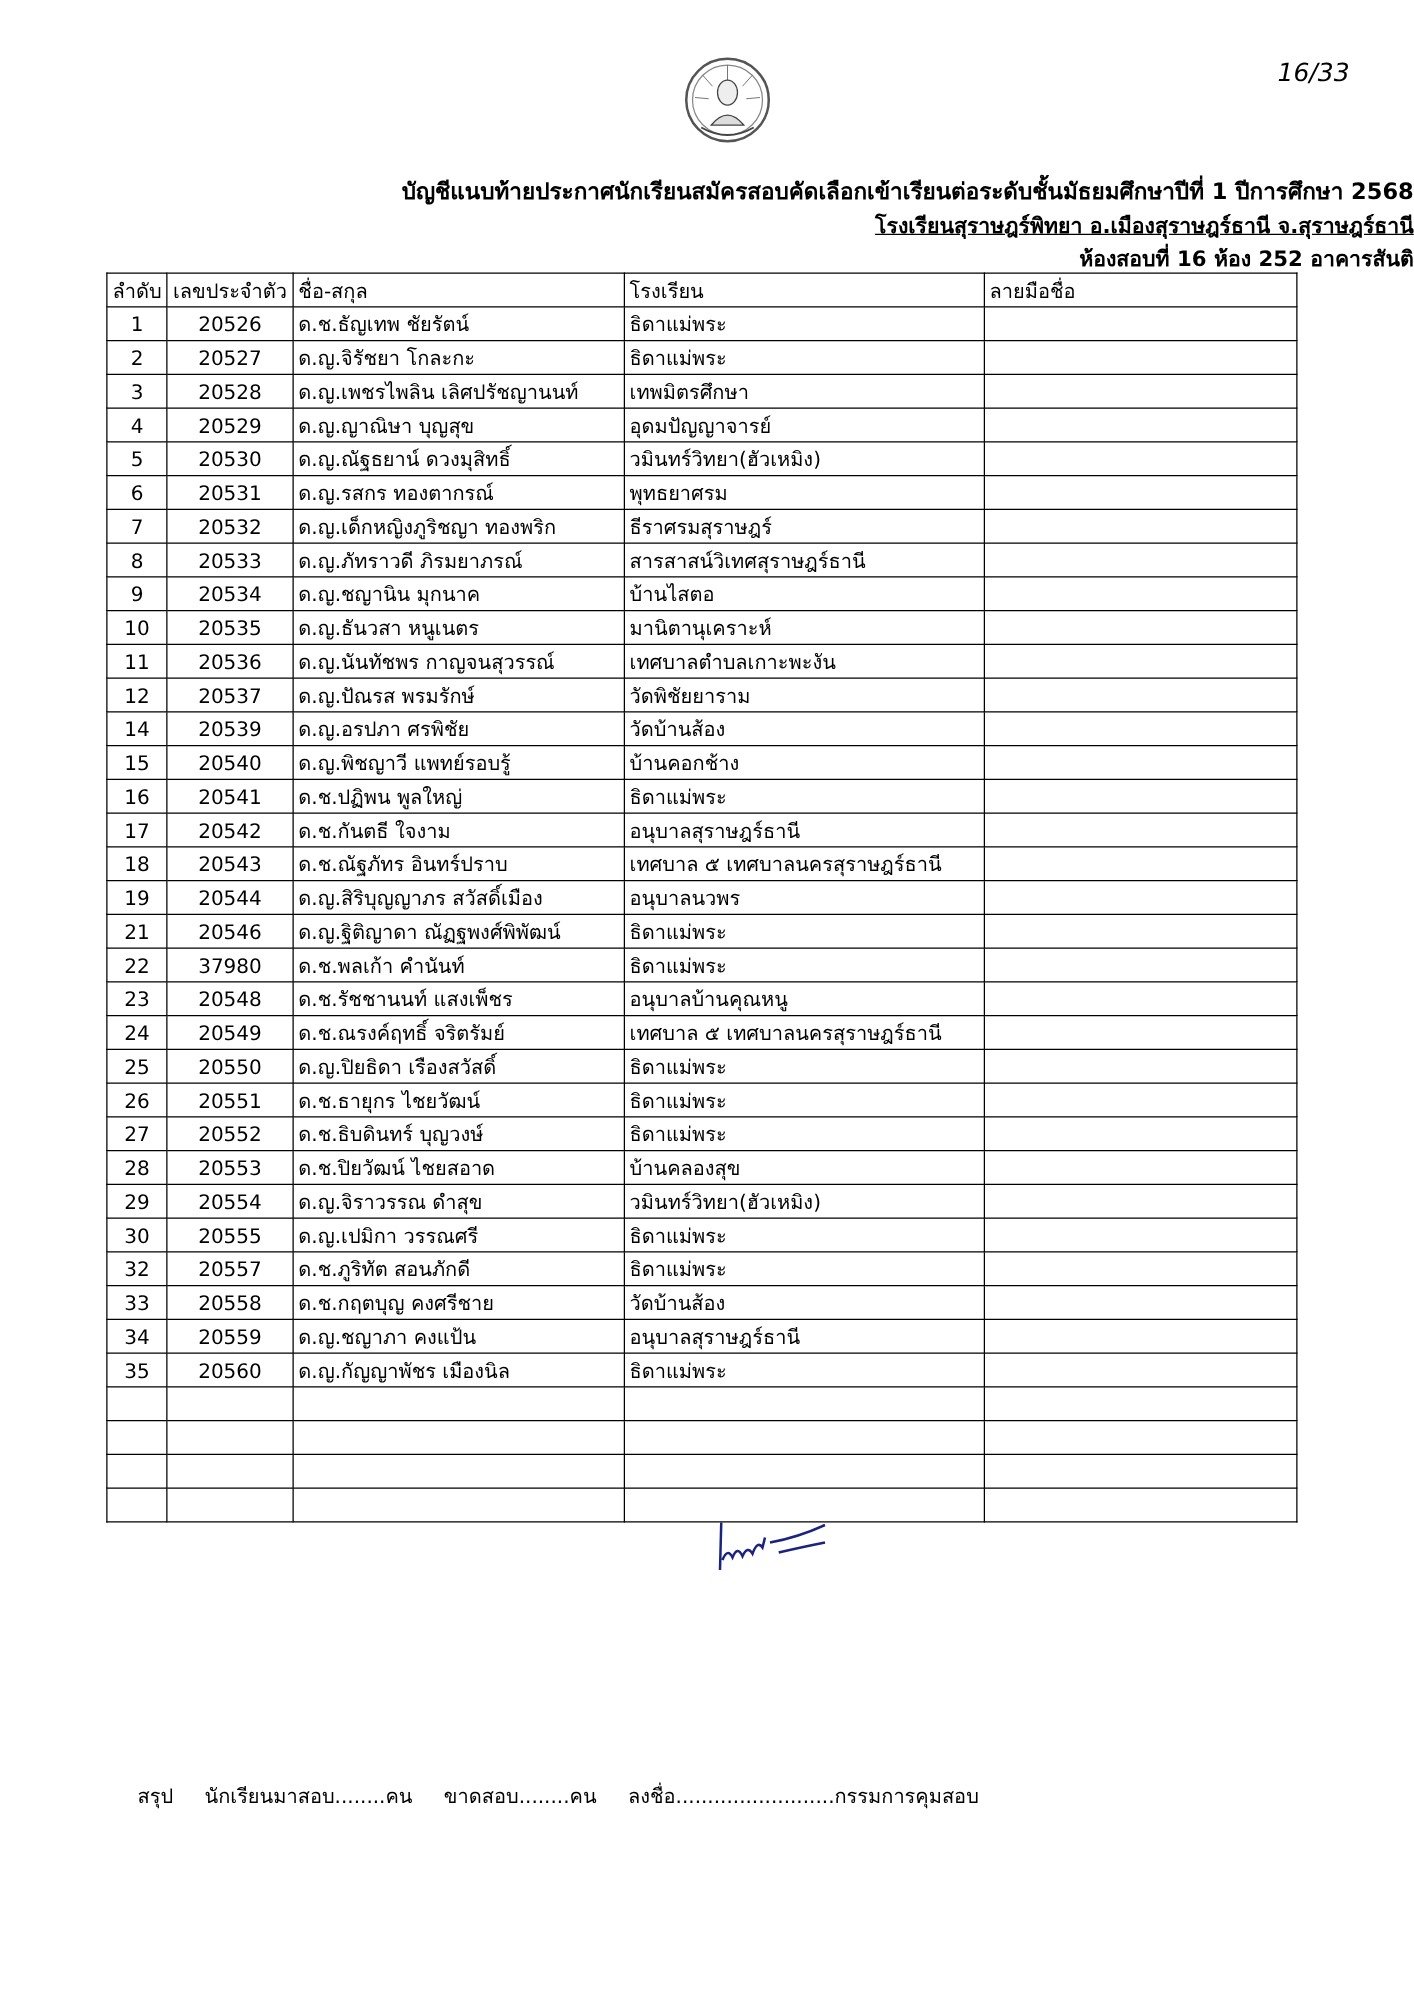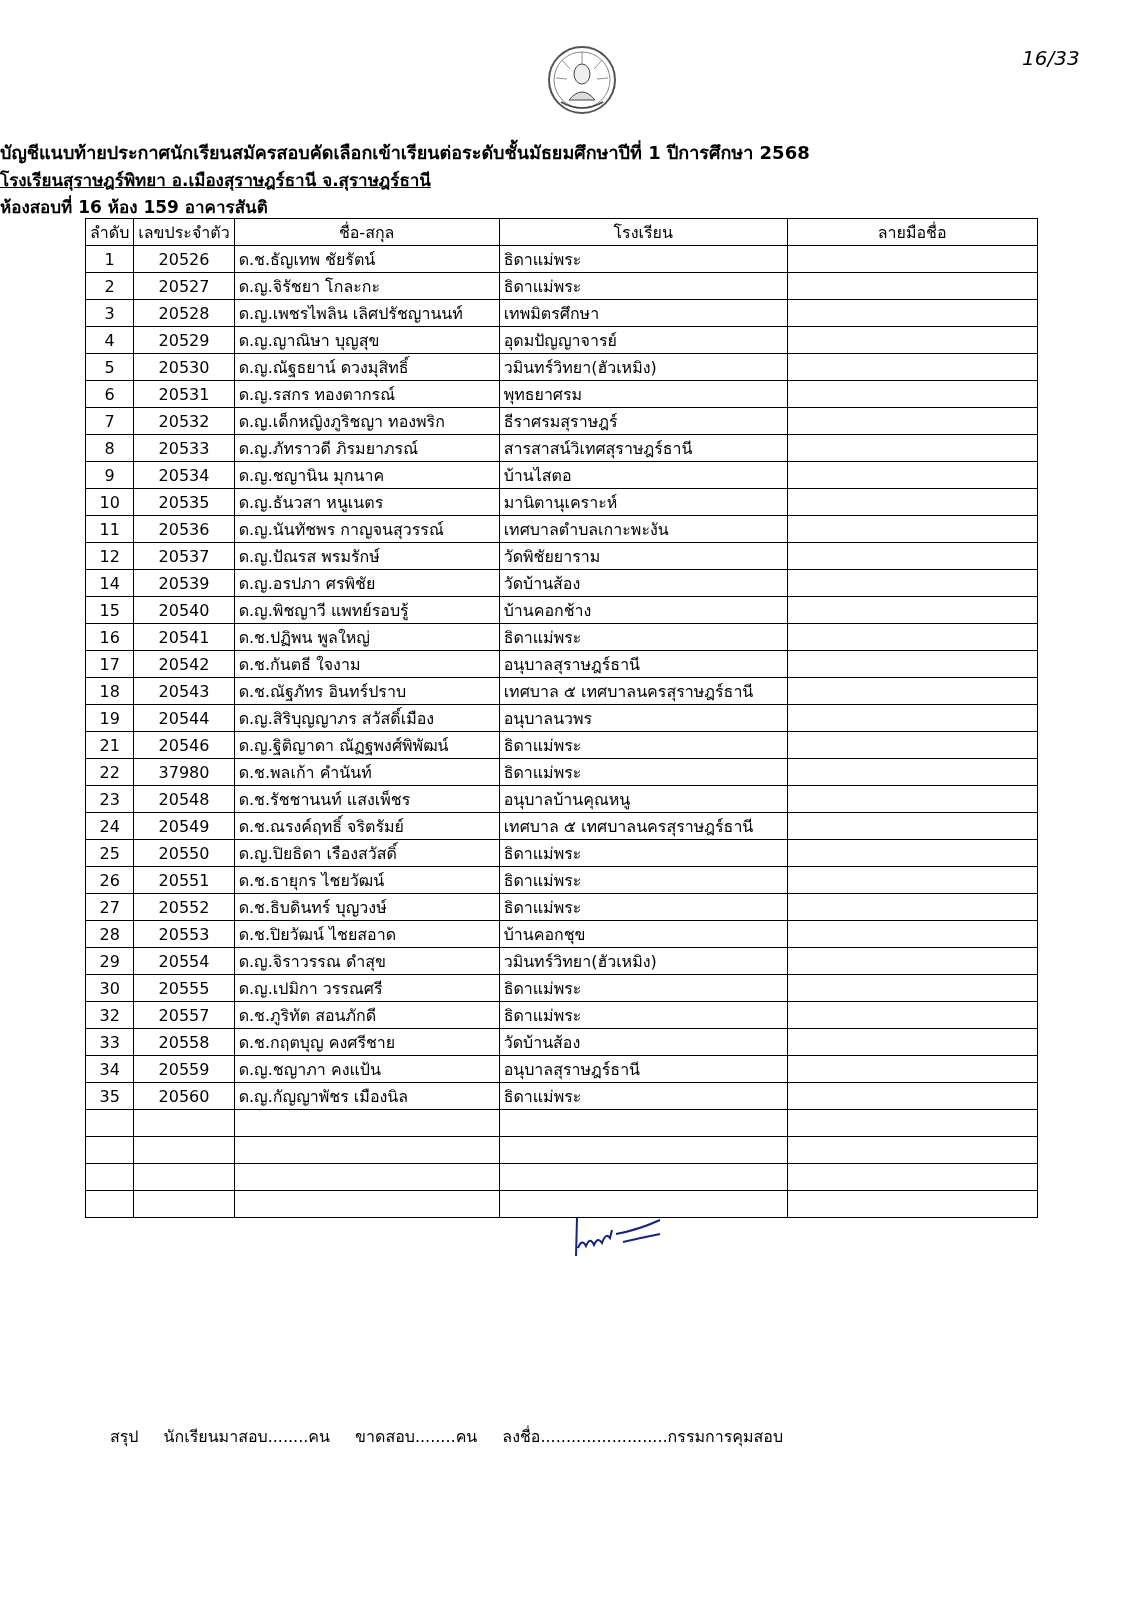--- a/index.html
+++ b/index.html
@@ -1,28 +1,28 @@
 <!DOCTYPE html>
 <html><head>
 <meta charset="utf-8">
 <style>
   html, body { margin:0; padding:0; background:#ffffff; }
   body { width:1131px; height:1600px; position:relative; overflow:hidden;
          font-family:"DejaVu Sans", "Liberation Sans", sans-serif; color:#000; }
   .page-number { position:absolute; top:46px; left:1022px; font-size:20px;font-style:italic; }
   .logo { position:absolute; left:547px; top:44px; width:70px; height:72px; }
-  .heading { position:absolute; left:0; width:1131px; text-align:left; font-weight:bold; }
+  .heading { position:absolute; left:0; width:1131px; text-align:right; font-weight:bold; }
   .h1 { top:138px; font-size:18px; }
   .h2 { top:166px; font-size:17px;text-decoration:underline; }
   .h3 { top:193px; font-size:17px; }
   table.roster { position:absolute; left:85px; top:218px; border-collapse:collapse;
                  font-size:16px; table-layout:fixed; }
   table.roster th, table.roster td { border:1.5px solid #000; height:26px; padding:0 4px;
                  white-space:nowrap; overflow:hidden; font-weight:normal; }
-  table.roster th { text-align:center; }
+  table.roster th { text-align:left; }
   td.c { text-align:center; }
   td.l { text-align:left; }
   .col-no { width:44px; } .col-id { width:95px; } .col-name { width:265px; }
   .col-school { width:288px; } .col-sign { width:250px; }
   .signature { position:absolute; left:568px; top:1210px; width:100px; height:50px; }
   .footer { position:absolute; top:1424px; left:90px; font-size:16px; word-spacing:2px;margin-left:20px; }
   .footer span { margin-right:18px; }
 </style>
 </head>
 <body>
@@ -39,21 +39,21 @@
       <line x1="9" y1="34" x2="20" y2="35"></line>
     <line x1="61" y1="34" x2="50" y2="35"></line>
   </g>
   <ellipse cx="35" cy="30" rx="8" ry="10" fill="#eee" stroke="#444" stroke-width="1"></ellipse>
   <path d="M22 56 Q35 40 48 56 Z" fill="#ddd" stroke="#444" stroke-width="1"></path>
   <path d="M14 58 Q35 70 56 58" fill="none" stroke="#444" stroke-width="1.5"></path>
 </svg>
 
 <div class="heading h1">บัญชีแนบท้ายประกาศนักเรียนสมัครสอบคัดเลือกเข้าเรียนต่อระดับชั้นมัธยมศึกษาปีที่ 1 ปีการศึกษา 2568</div>
 <div class="heading h2">โรงเรียนสุราษฎร์พิทยา อ.เมืองสุราษฎร์ธานี จ.สุราษฎร์ธานี</div>
-<div class="heading h3">ห้องสอบที่ 16 ห้อง 159 อาคารสันติ</div>
+<div class="heading h3">ห้องสอบที่ 16 ห้อง 252 อาคารสันติ</div>
 
 <table class="roster">
   <colgroup>
     <col class="col-no">
       <col class="col-id">
       <col class="col-name">
       <col class="col-school">
       <col class="col-sign">
   </colgroup>
   <thead>
@@ -238,21 +238,21 @@
         <td class="c">27</td>
         <td class="c">20552</td>
         <td class="l">ด.ช.ธิบดินทร์ บุญวงษ์</td>
         <td class="l">ธิดาแม่พระ</td>
         <td class="l"></td>
       </tr>
       <tr>
         <td class="c">28</td>
         <td class="c">20553</td>
         <td class="l">ด.ช.ปิยวัฒน์ ไชยสอาด</td>
-        <td class="l">บ้านคอกชุข</td>
+        <td class="l">บ้านคลองสุข</td>
         <td class="l"></td>
       </tr>
       <tr>
         <td class="c">29</td>
         <td class="c">20554</td>
         <td class="l">ด.ญ.จิราวรรณ ดำสุข</td>
         <td class="l">วมินทร์วิทยา(ฮัวเหมิง)</td>
         <td class="l"></td>
       </tr>
       <tr>

